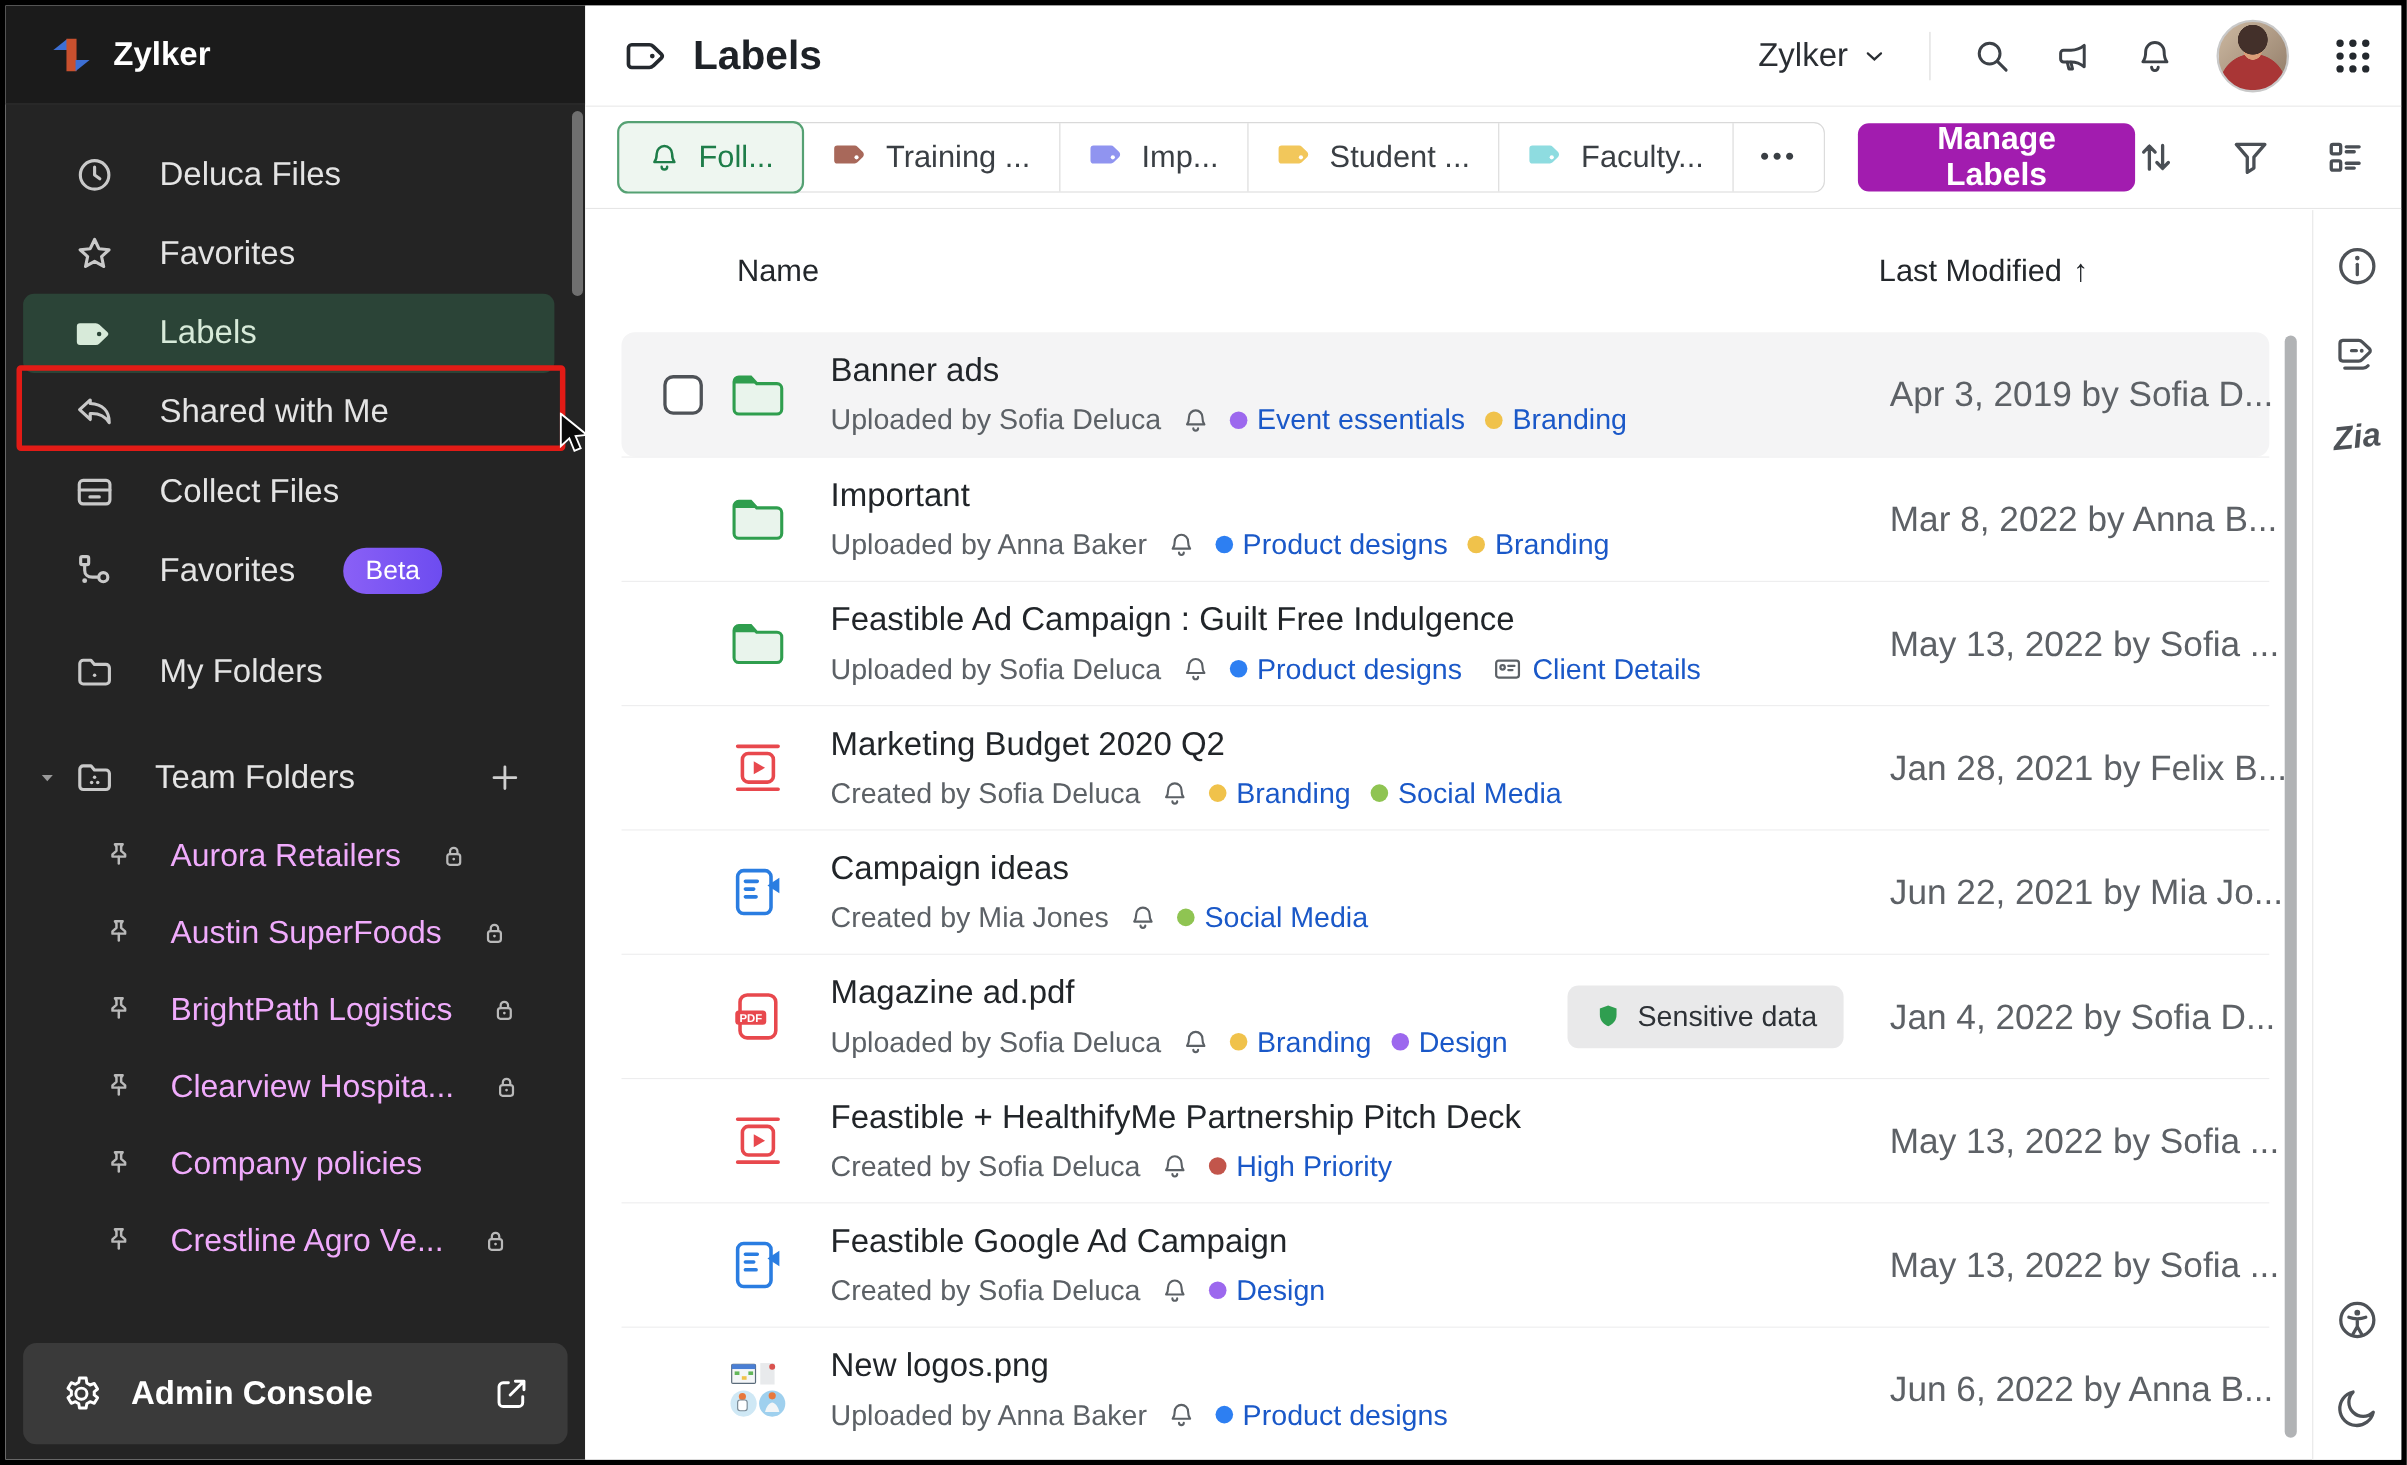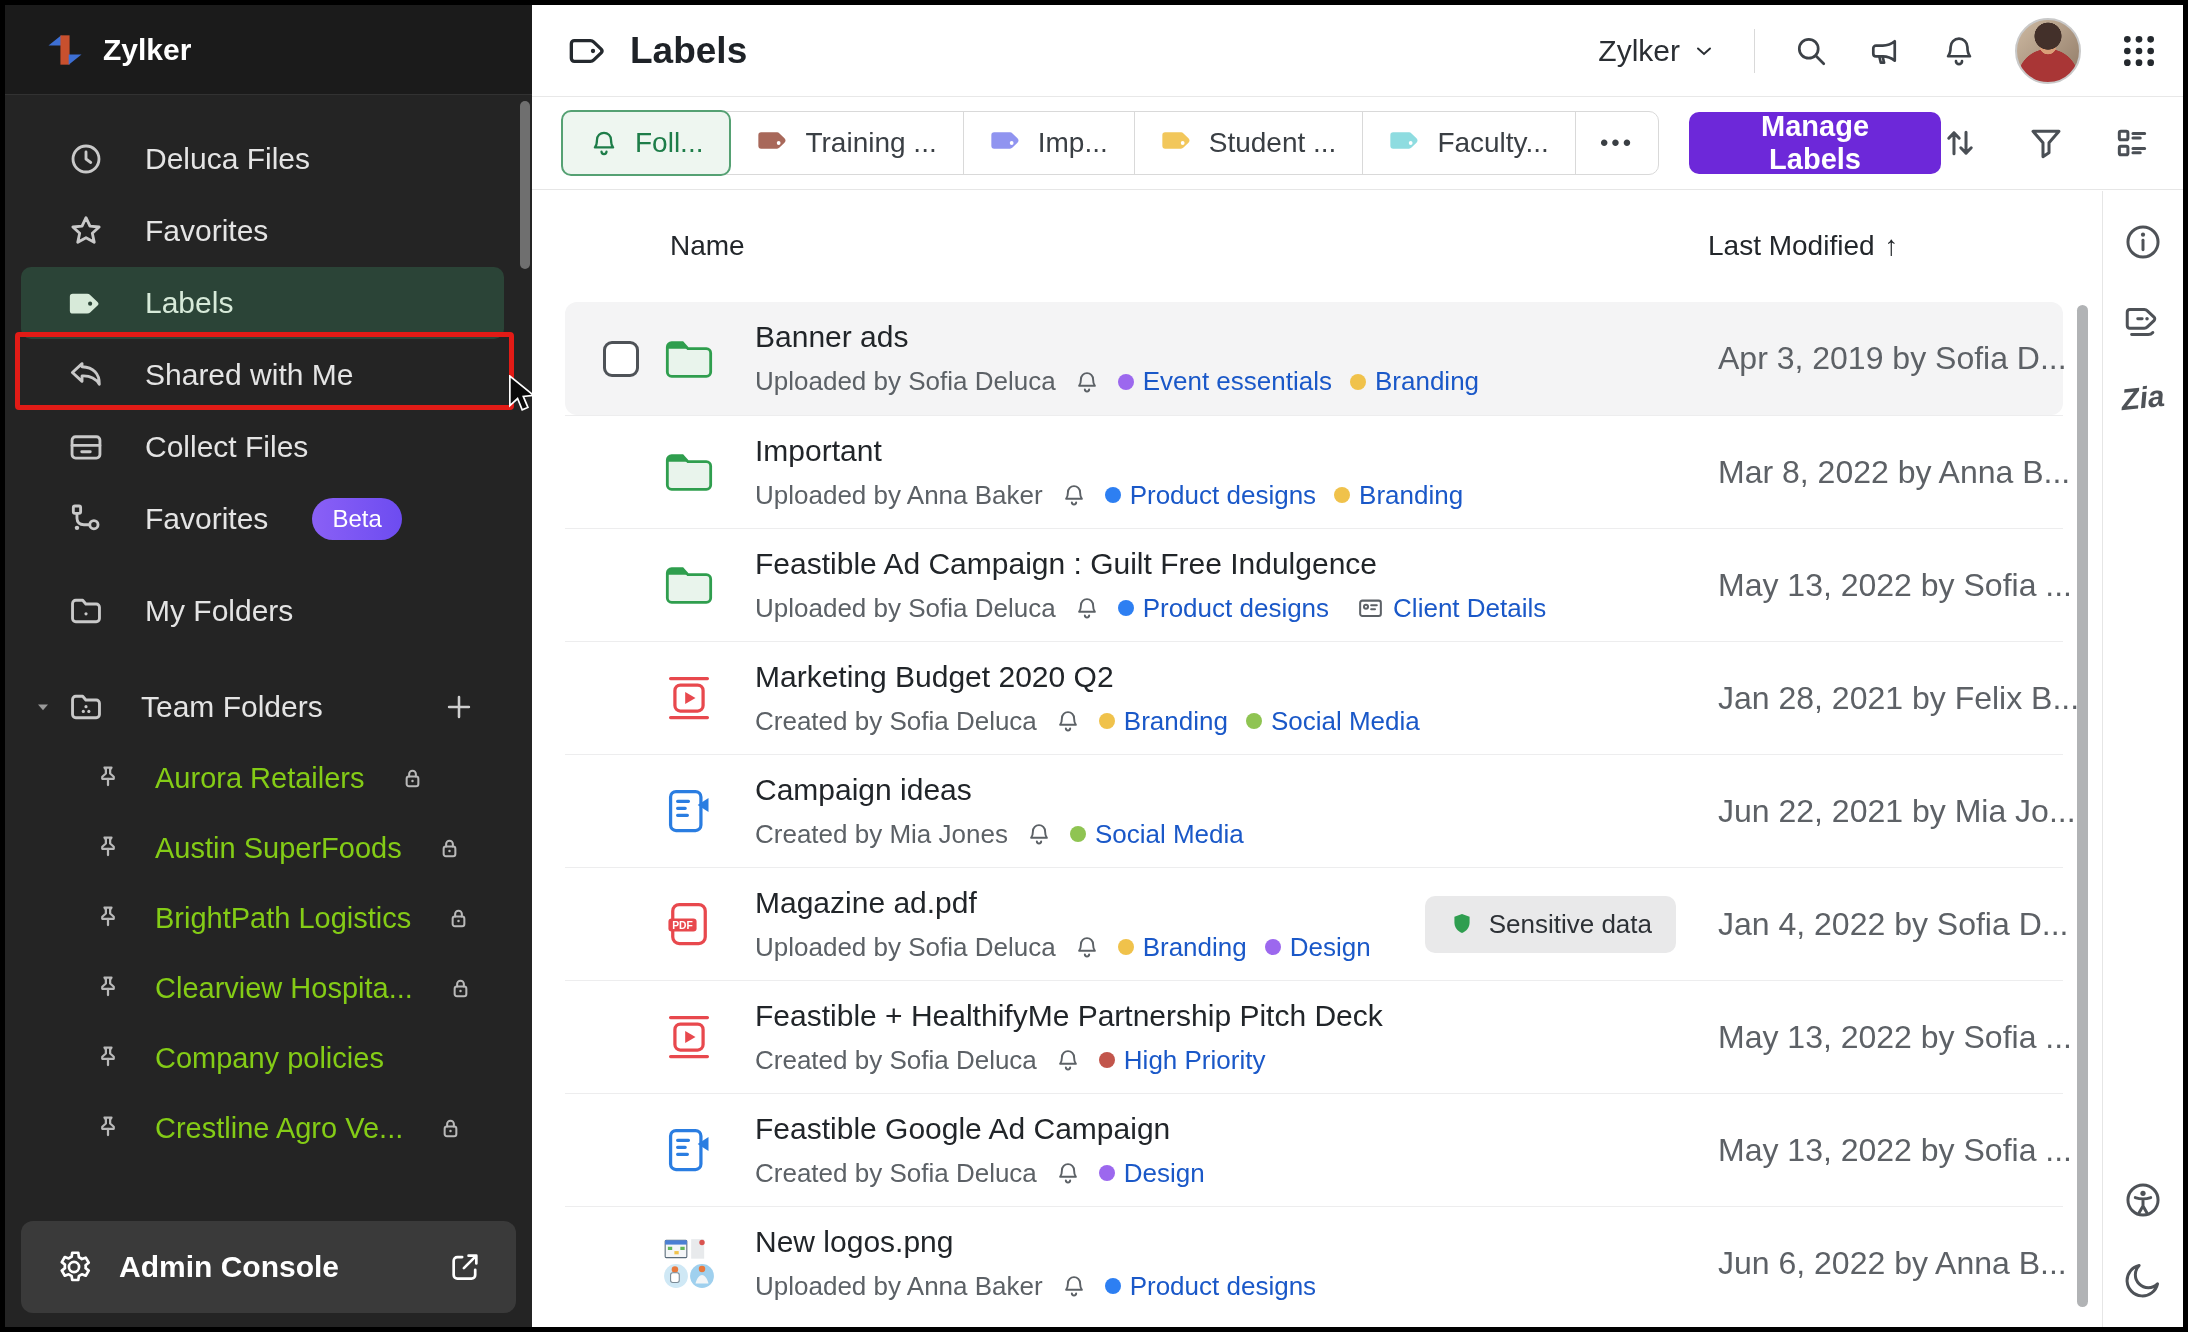--- a/index.html
+++ b/index.html
@@ -18,21 +18,21 @@
   .nav-item.selected{background:#2b4437;border-radius:10px;margin:0 28px 0 16px;padding:0 28px 0 46px;color:#d7ead9;}
   .nav-item.selected .nico{color:#d7ead9;}
   .unread-dot{width:18px;height:18px;border-radius:50%;background:#ef6a5b;}
   .beta{background:linear-gradient(90deg,#8a60f6,#6d4cf0);color:#fff;font-size:24px;border-radius:999px;padding:7px 20px;margin-left:4px;}
   .nav-gap1{height:20px;} .nav-gap2{height:24px;}
   .team-head{display:flex;align-items:center;height:72px;padding:0 56px 0 28px;gap:12px;color:#e4e4e4;font-size:30px;}
   .team-head .caret{width:20px;height:20px;color:#9a9a9a;display:flex;}
   .team-head .nico{width:38px;height:38px;color:#c9c9c9;display:flex;margin-left:2px;}
   .team-head .nlabel{margin-left:24px;flex:1;}
   .team-head .plus{width:34px;height:34px;color:#cfcfcf;display:flex;}
-  .team-item{display:flex;align-items:center;height:70px;padding:0 40px 0 88px;gap:32px;color:#84cc16;font-size:29px;}
+  .team-item{display:flex;align-items:center;height:70px;padding:0 40px 0 88px;gap:32px;color:#f0abfc;font-size:29px;}
   .team-item .pico{width:30px;height:30px;color:#b9b9b9;flex-shrink:0;display:flex;}
   .team-item .lico{width:27px;height:27px;color:#b9b9b9;display:flex;margin-left:2px;}
   .admin{position:absolute;left:16px;right:16px;bottom:14px;height:92px;background:#3a3a3a;border-radius:12px;
          display:flex;align-items:center;padding:0 34px;gap:26px;color:#fff;font-size:30px;font-weight:bold;}
   .admin .gico{width:38px;height:38px;display:flex;} .admin .xico{width:34px;height:34px;display:flex;margin-left:auto;}
   .side-scrollbar{position:absolute;right:2px;top:96px;width:10px;height:168px;background:#6f6f6f;border-radius:6px;}
   
   .main{position:absolute;left:527px;right:0;top:0;bottom:0;background:#fff;}
   .main-header{height:92px;border-bottom:1px solid #e8e8e8;display:flex;align-items:center;padding:0 24px 0 36px;}
   .title-wrap{display:flex;align-items:center;gap:22px;}
@@ -53,21 +53,21 @@
   
   .toolbar{display:flex;align-items:center;height:64px;margin:14px 24px 0 30px;}
   .chips{display:flex;align-items:stretch;height:64px;border:1px solid #d9d9d9;border-radius:10px;background:#fff;}
   .chip{display:flex;align-items:center;gap:16px;padding:0 26px;border-right:1px solid #d9d9d9;font-size:28px;color:#3a3f44;white-space:nowrap;}
   .chip:last-child{border-right:none;}
   .chip .cbell{width:30px;height:30px;display:flex;}
   .chip-tag{width:32px;height:26px;display:flex;}
   .chip.selected{border:2px solid #55a173;border-radius:10px;background:#eef6f0;color:#1e7d49;margin:-2px 0 -2px -2px;z-index:2;}
   .chip.selected .cbell{color:#1e7d49;}
   .chip-more{letter-spacing:3px;font-size:24px;color:#3a3f44;padding:0 24px;}
-  .manage-btn{margin-left:30px;height:62px;padding:0 40px;background:#6d28d9;color:#fff;font-size:29px;font-weight:bold;
+  .manage-btn{margin-left:30px;height:62px;padding:0 40px;background:#a21caf;color:#fff;font-size:29px;font-weight:bold;
               border:none;border-radius:10px;display:flex;align-items:center;cursor:pointer;}
   .toolbar-icons{margin-left:auto;display:flex;align-items:center;gap:48px;padding-right:8px;}
   .toolbar-icons .ticon{width:38px;height:38px;color:#4a4f55;display:flex;}
   .content-divider{height:1px;background:#e6e6e6;margin-top:14px;}
   
   .table-head{display:flex;align-items:center;height:112px;padding-left:138px;font-size:28px;color:#23272b;gap:32px;}
   .col-mod{margin-left:auto;width:345px;margin-right:130px;display:flex;align-items:center;gap:10px;}
   .rows{margin-left:33px;width:1498px;}
   .row{height:113px;display:flex;align-items:center;padding-left:38px;position:relative;}
   .row.hl{background:#f4f4f5;border-radius:12px;}

